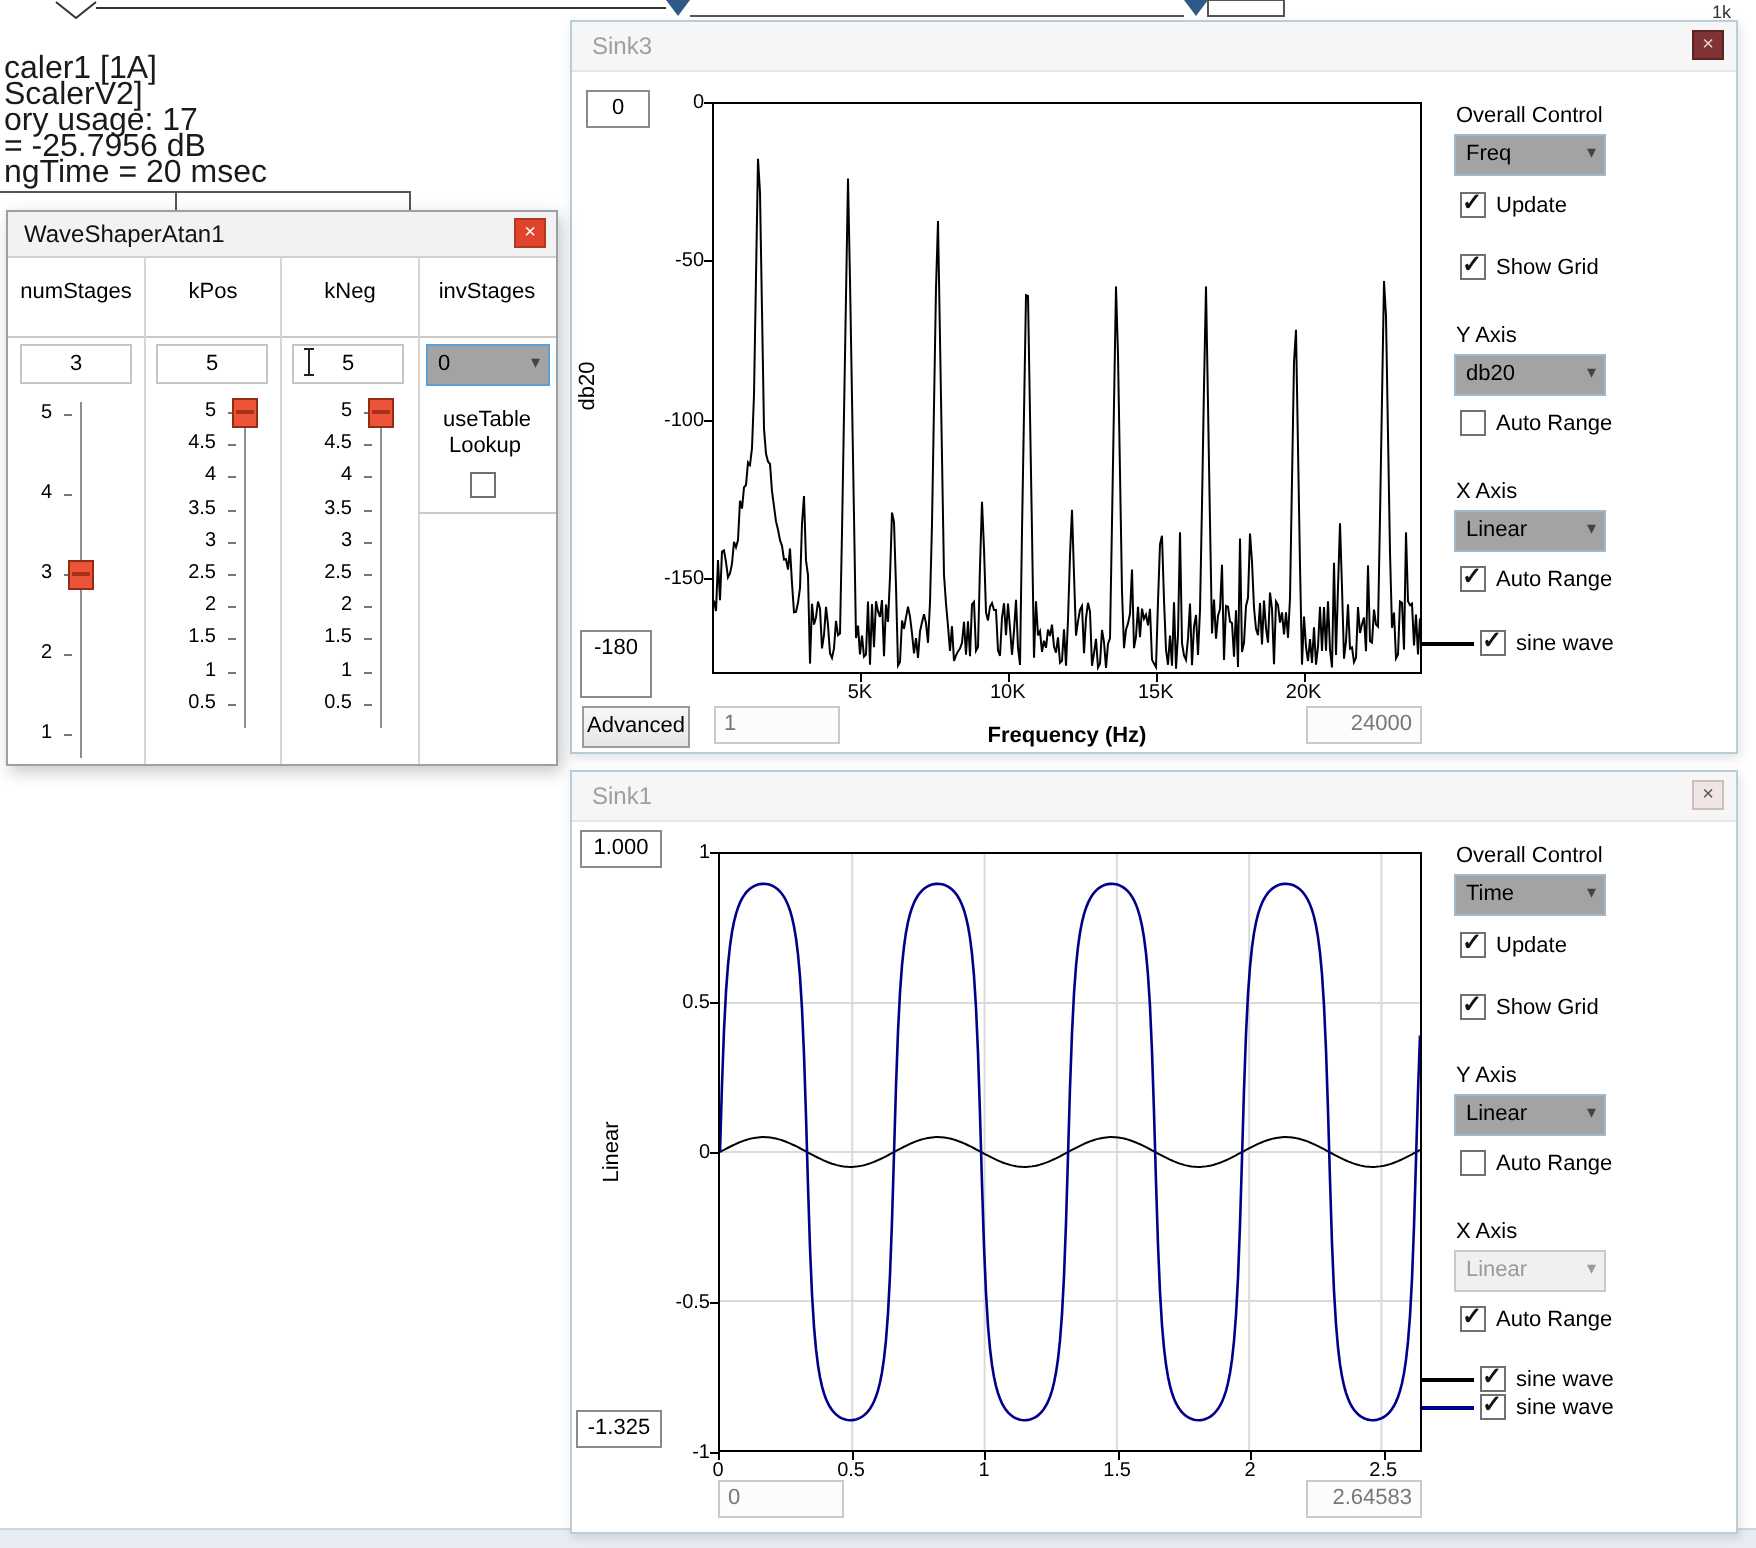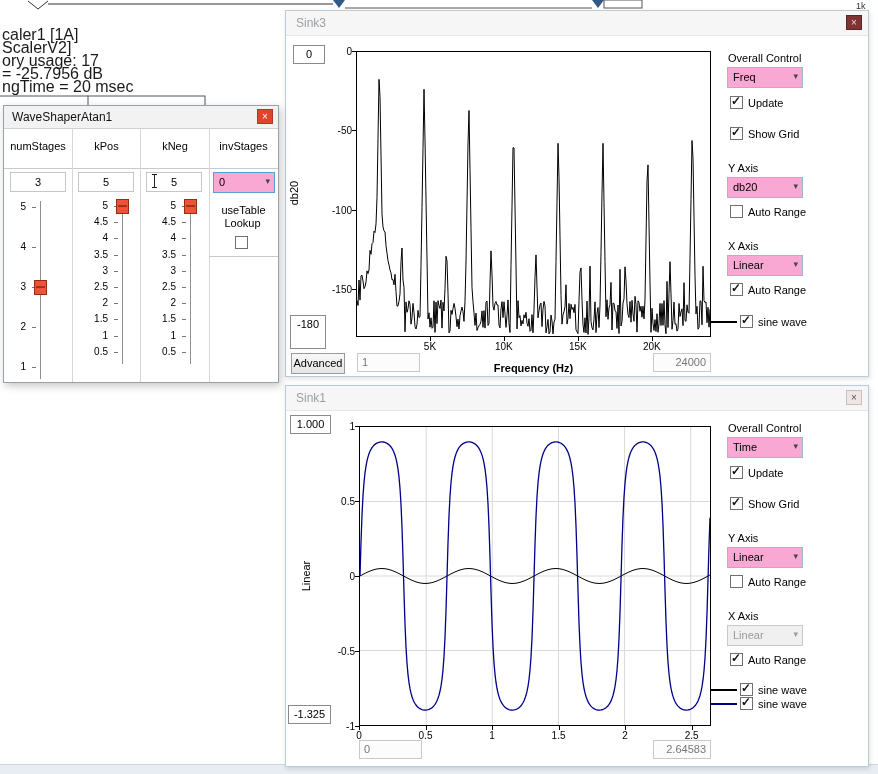--- a/index.html
+++ b/index.html
@@ -15,21 +15,21 @@
   .sink{border:1px solid #b9cdd9;box-shadow:1px 2px 5px rgba(0,0,0,.12);}
 
   .ws-titlebar{position:absolute;left:0;top:0;right:0;height:22px;background:#f2f2f2;border-bottom:1px solid #d0d0d0;}
   .ws-title{position:absolute;left:8px;top:4px;font-size:12px;color:#111;}
   .ws-close{position:absolute;right:5px;top:3px;width:16px;height:15px;background:#e0442c;border:1px solid #b23722;box-sizing:border-box;color:#fff;font-size:10px;line-height:13px;text-align:center;cursor:default;}
 
   .vline{position:absolute;width:1px;background:#d6d6d6;}
   .hline{position:absolute;height:1px;background:#c9c9c9;}
   .ws-colhead{position:absolute;font-size:11px;color:#000;text-align:center;}
   .valbox{position:absolute;background:#fff;border:1px solid #c6c6c6;box-sizing:border-box;font-size:11px;text-align:center;line-height:18px;}
-  .dd{position:absolute;background:#f9a8d4;border:1px solid #9fb8cc;box-sizing:border-box;font-size:11px;color:#000;}
+  .dd{position:absolute;background:#a3a3a3;border:1px solid #9fb8cc;box-sizing:border-box;font-size:11px;color:#000;}
   .dd .dd-val{position:absolute;left:5px;top:3px;}
   .dd .dd-arrow{position:absolute;right:4px;top:3px;font-size:9px;color:#444;}
   .dd.focus{border-color:#5aa0d8;}
   .dd.dis{background:#f0f0f0;border-color:#c9c9c9;}
   .dd.dis .dd-val,.dd.dis .dd-arrow{color:#9a9a9a;}
 
   .chk{position:absolute;display:flex;align-items:center;}
   .chk .box{width:13px;height:13px;background:#fff;border:1px solid #707070;box-sizing:border-box;position:relative;flex:0 0 13px;}
   .chk .mark{position:absolute;left:0px;top:-3px;font-size:12px;font-weight:bold;color:#111;}
   .chk .lbl{margin-left:5px;font-size:11px;color:#000;white-space:nowrap;}

